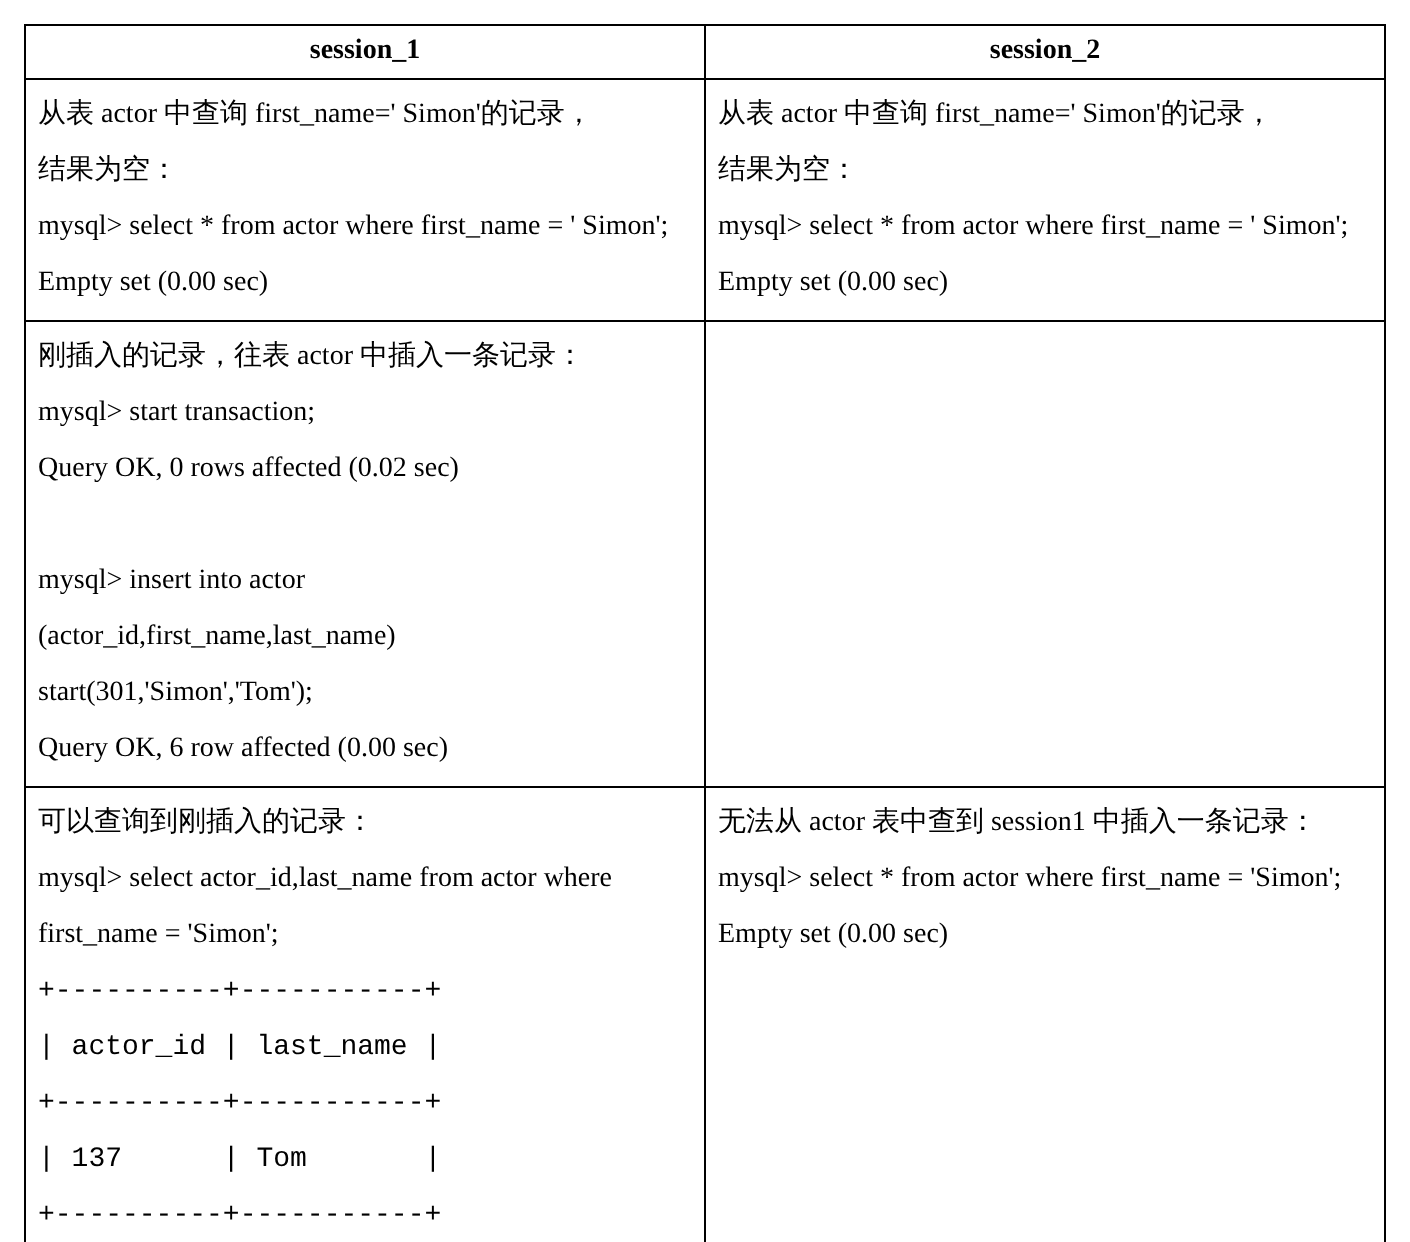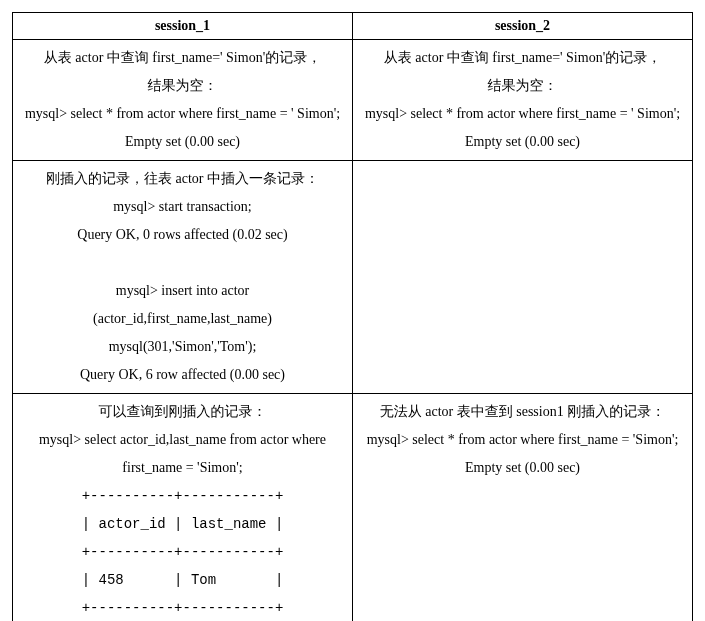--- a/index.html
+++ b/index.html
@@ -37,21 +37,20 @@
     .col2 {
       width: 50%;
       margin-left: 16px;
     }
     .mono {
       font-family: "Courier New", monospace;
       white-space: pre;
     }
     .cell-block {
       white-space: normal;
-      text-align: center;
     }
   </style>
 </head>
 <body>
 
 <div style="position:relative; width:681px;">
 <table class="table-container">
   <thead>
     <tr>
       <th class="col1">session_1</th>
@@ -79,42 +78,42 @@
     </tr>
     <tr>
       <td class="col1">
         <div class="cell-block">
           <span>刚插入的记录，往表 actor 中插入一条记录：</span><br>
           <span>mysql&gt; start transaction;</span><br>
           <span>Query OK, 0 rows affected (0.02 sec)</span><br>
           <br>
           <span>mysql&gt; insert into actor</span><br>
           <span>(actor_id,first_name,last_name)</span><br>
-          <span>mysql(301,'Simon','Tom');</span><br>
+          <span>start(301,'Simon','Tom');</span><br>
           <span>Query OK, 6 row affected (0.00 sec)</span>
         </div>
       </td>
       <td class="col2"></td>
     </tr>
     <tr>
       <td class="col1">
         <div class="cell-block">
           <span>可以查询到刚插入的记录：</span><br>
           <span>mysql&gt; select actor_id,last_name from actor where first_name = 'Simon';</span><br>
           <span class="mono">+----------+-----------+</span><br>
           <span class="mono">| actor_id | last_name |</span><br>
           <span class="mono">+----------+-----------+</span><br>
-          <span class="mono">| 458      | Tom       |</span><br>
+          <span class="mono">| 137      | Tom       |</span><br>
           <span class="mono">+----------+-----------+</span><br>
           
         </div>
       </td>
       <td class="col2">
         <div class="cell-block">
-          <span>无法从 actor 表中查到 session1 刚插入的记录：</span><br>
+          <span>无法从 actor 表中查到 session1 中插入一条记录：</span><br>
           <span>mysql&gt; select * from actor where first_name = 'Simon';</span><br>
           <span>Empty set (0.00 sec)</span>
         </div>
       </td>
     </tr>
   </tbody>
 </table>
 
 </div>
 

